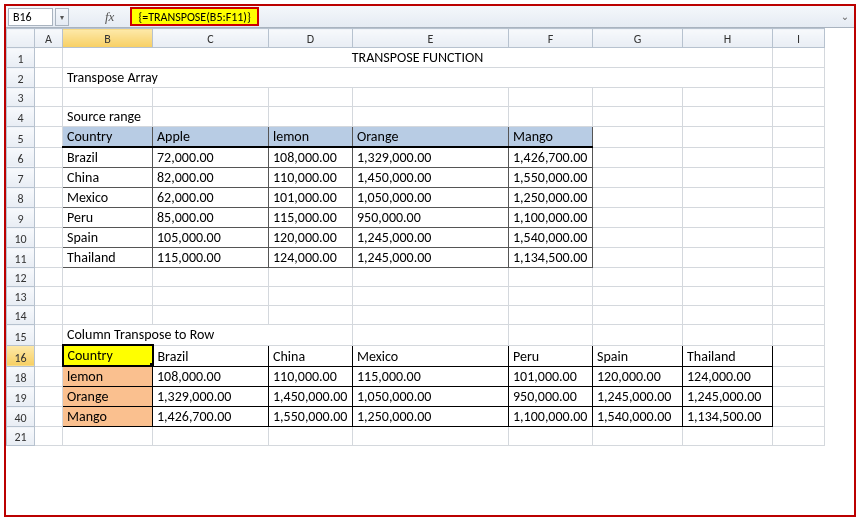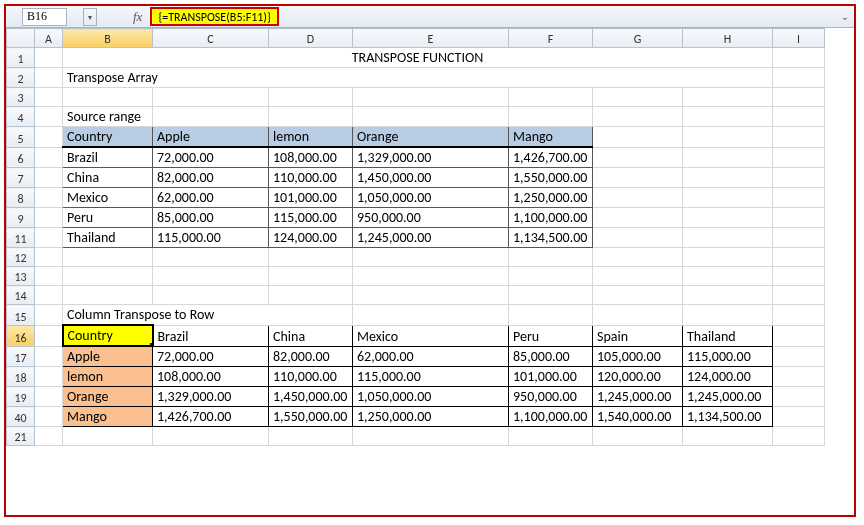--- a/index.html
+++ b/index.html
@@ -2,24 +2,24 @@
 <html><head>
 <meta charset="utf-8">
 <style>
   * { box-sizing: border-box; margin: 0; padding: 0; }
   body { font-family: Calibri, Arial, sans-serif; font-size: 14px; background: #fff; }
   .frame { border: 2px solid #b00; margin: 4px; width: 852px; height: 513px; position: relative; overflow: hidden; background: #fff; }
 
   
   .fbar { display: flex; align-items: center; height: 22px; border-bottom: 1px solid #a9b3bf;
           background: linear-gradient(#f4f7fb,#e5ebf3); font-size: 12px; }
-  .namebox { width: 45px; padding: 0 4px; border:1px solid #a9b3bf; background:#fff; margin:1px 16px; height:18px; display:flex; align-items:center;font-family:Liberation Serif, serif; }
+  .namebox { width: 45px; padding: 0 4px; border:1px solid #a9b3bf; background:#fff; margin:1px 2px; height:18px; display:flex; align-items:center; }
   .namebox-dd { width:14px; height:18px; border:1px solid #a9b3bf; background:linear-gradient(#f4f7fb,#e5ebf3); display:flex; align-items:center; justify-content:center; margin-right:30px;}
   .fx { font-style: italic; color:#555; margin:0 6px; font-family: "Times New Roman", serif; font-size:13px;}
-  .formula-wrap { flex: 0 0 auto; border:2px solid #c00; padding:0 6px; background: #ffff00; height:19px; line-height:17px; margin-left:2px;}
+  .formula-wrap { flex: 0 0 auto; border:2px solid #c00; padding:0 6px; background: #ffff00; height:19px; line-height:17px; margin-left:10px;}
   .formula-wrap span { color:#000; font-size:12px; }
   .fbar-expand { margin-left:auto; width:18px; text-align:center; color:#666; font-size:10px;}
 
   
   .grid { position: relative; }
   table.sheet { border-collapse: collapse; table-layout: fixed; }
   .sheet th, .sheet td { border: 1px solid #d4d8dd; padding: 1px 4px; height: 19px;
                          font-size: 14px; font-weight: normal; text-align: left;
                          overflow: hidden; white-space: nowrap; vertical-align: bottom; }
   .sheet thead th { background: linear-gradient(#f7f9fc,#e8edf4); text-align: center;
@@ -202,20 +202,32 @@
           <td class="src-box src-box-left">Peru</td>
           <td class="src-box right">85,000.00</td>
           <td class="src-box right">115,000.00</td>
           <td class="src-box right">950,000.00</td>
           <td class="src-box right src-box-right">1,100,000.00</td>
           <td></td>
             <td></td>
             <td></td>
           </tr>
         <tr>
+            <th>10</th>
+            <td></td>
+          <td class="src-box src-box-left">Spain</td>
+          <td class="src-box right">105,000.00</td>
+          <td class="src-box right">120,000.00</td>
+          <td class="src-box right">1,245,000.00</td>
+          <td class="src-box right src-box-right">1,540,000.00</td>
+          <td></td>
+            <td></td>
+            <td></td>
+          </tr>
+        <tr>
             <th>11</th>
             <td></td>
           <td class="src-box src-box-left src-box-bot">Thailand</td>
           <td class="src-box right src-box-bot">115,000.00</td>
           <td class="src-box right src-box-bot">124,000.00</td>
           <td class="src-box right src-box-bot">1,245,000.00</td>
           <td class="src-box right src-box-right src-box-bot">1,134,500.00</td>
           <td></td>
             <td></td>
             <td></td>
@@ -276,32 +288,20 @@
           <td class="t2-cell">Brazil</td>
           <td class="t2-cell">China</td>
           <td class="t2-cell">Mexico</td>
           <td class="t2-cell">Peru</td>
           <td class="t2-cell">Spain</td>
           <td class="t2-cell">Thailand</td>
           <td></td>
           </tr>
 
         <tr>
-            <th>17</th>
-            <td></td>
-          <td class="t2-head">Apple</td>
-          <td class="t2-cell right">72,000.00</td>
-          <td class="t2-cell right">82,000.00</td>
-          <td class="t2-cell right">62,000.00</td>
-          <td class="t2-cell right">85,000.00</td>
-          <td class="t2-cell right">105,000.00</td>
-          <td class="t2-cell right">115,000.00</td>
-          <td></td>
-          </tr>
-        <tr>
             <th>18</th>
             <td></td>
           <td class="t2-head">lemon</td>
           <td class="t2-cell right">108,000.00</td>
           <td class="t2-cell right">110,000.00</td>
           <td class="t2-cell right">115,000.00</td>
           <td class="t2-cell right">101,000.00</td>
           <td class="t2-cell right">120,000.00</td>
           <td class="t2-cell right">124,000.00</td>
           <td></td>

